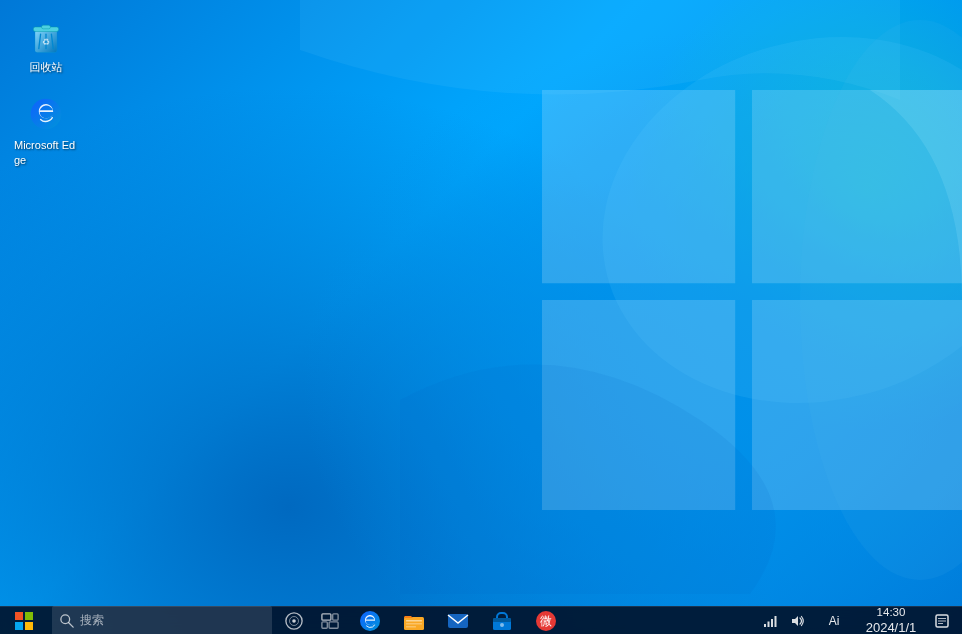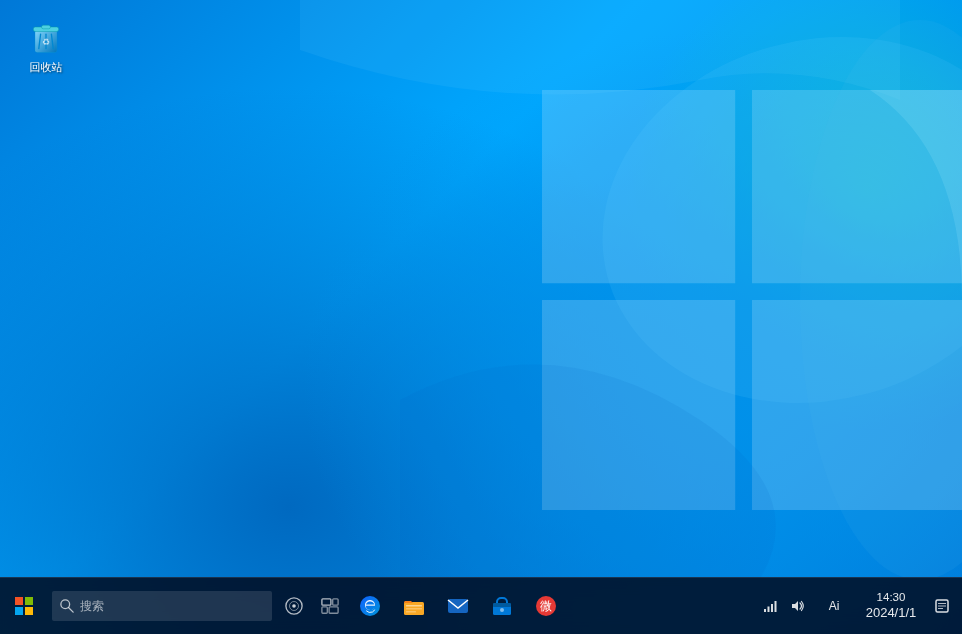--- a/index.html
+++ b/index.html
@@ -90,21 +90,21 @@
       line-height: 1.3;
       word-break: break-all;
     }
 
     
     #taskbar {
       position: absolute;
       bottom: 0;
       left: 0;
       width: 962px;
-      height: 57px;
+      height: 28px;
       background: rgba(0, 10, 30, 0.85);
       backdrop-filter: blur(10px);
       display: flex;
       align-items: center;
       border-top: 1px solid rgba(255,255,255,0.1);
     }
 
     
     .taskbar-start {
       width: 48px;
@@ -325,20 +325,39 @@
               <stop offset="0%" stop-color="#81d4fa"></stop>
               <stop offset="100%" stop-color="#0277bd"></stop>
             </linearGradient>
           </defs>
         </svg>
       </div>
       <span class="icon-label">回收站</span>
     </div>
 
 
+    <div class="desktop-icon">
+      <div class="icon-img">
+        <svg class="edge-icon" viewBox="0 0 40 40" xmlns="http://www.w3.org/2000/svg">
+
+          <circle cx="20" cy="20" r="17" fill="url(#edgeGrad)"></circle>
+
+          <path d="M28,18 C28,13 24.4,9 20,9 C15.6,9 12,12.6 12,17 C12,21.4 15.6,25 20,25 C22,25 23.8,24.3 25.2,23.1 L27.5,21.5 C25.8,23.5 23.1,24.8 20,24.8 C16.1,24.8 13,21.7 13,17.8 C13,14.3 15.5,11.4 18.9,10.8 C22.6,10.1 26.2,12.2 27.5,15.7 L13.5,15.7 C13.2,16.4 13,17.1 13,17.8 L28,17.8 C28,17.8 28,18 28,18 Z" fill="white" opacity="0.9"></path>
+
+          <path d="M14,26 Q18,30 24,27 Q26,26 27,24" fill="none" stroke="white" stroke-width="1.5" stroke-linecap="round" opacity="0.9"></path>
+          <defs>
+            <linearGradient id="edgeGrad" x1="0" y1="0" x2="1" y2="1">
+              <stop offset="0%" stop-color="#0f62fe"></stop>
+              <stop offset="100%" stop-color="#0094d9"></stop>
+            </linearGradient>
+          </defs>
+        </svg>
+      </div>
+      <span class="icon-label">Microsoft Edge</span>
+    </div>
 
   </div>
 
   <div id="taskbar">
 
     <div class="taskbar-start">
       <svg viewBox="0 0 18 18" xmlns="http://www.w3.org/2000/svg">
         <rect x="0" y="0" width="8" height="8" fill="#f35325"></rect>
         <rect x="10" y="0" width="8" height="8" fill="#81bc06"></rect>
         <rect x="0" y="10" width="8" height="8" fill="#05a6f0"></rect>

